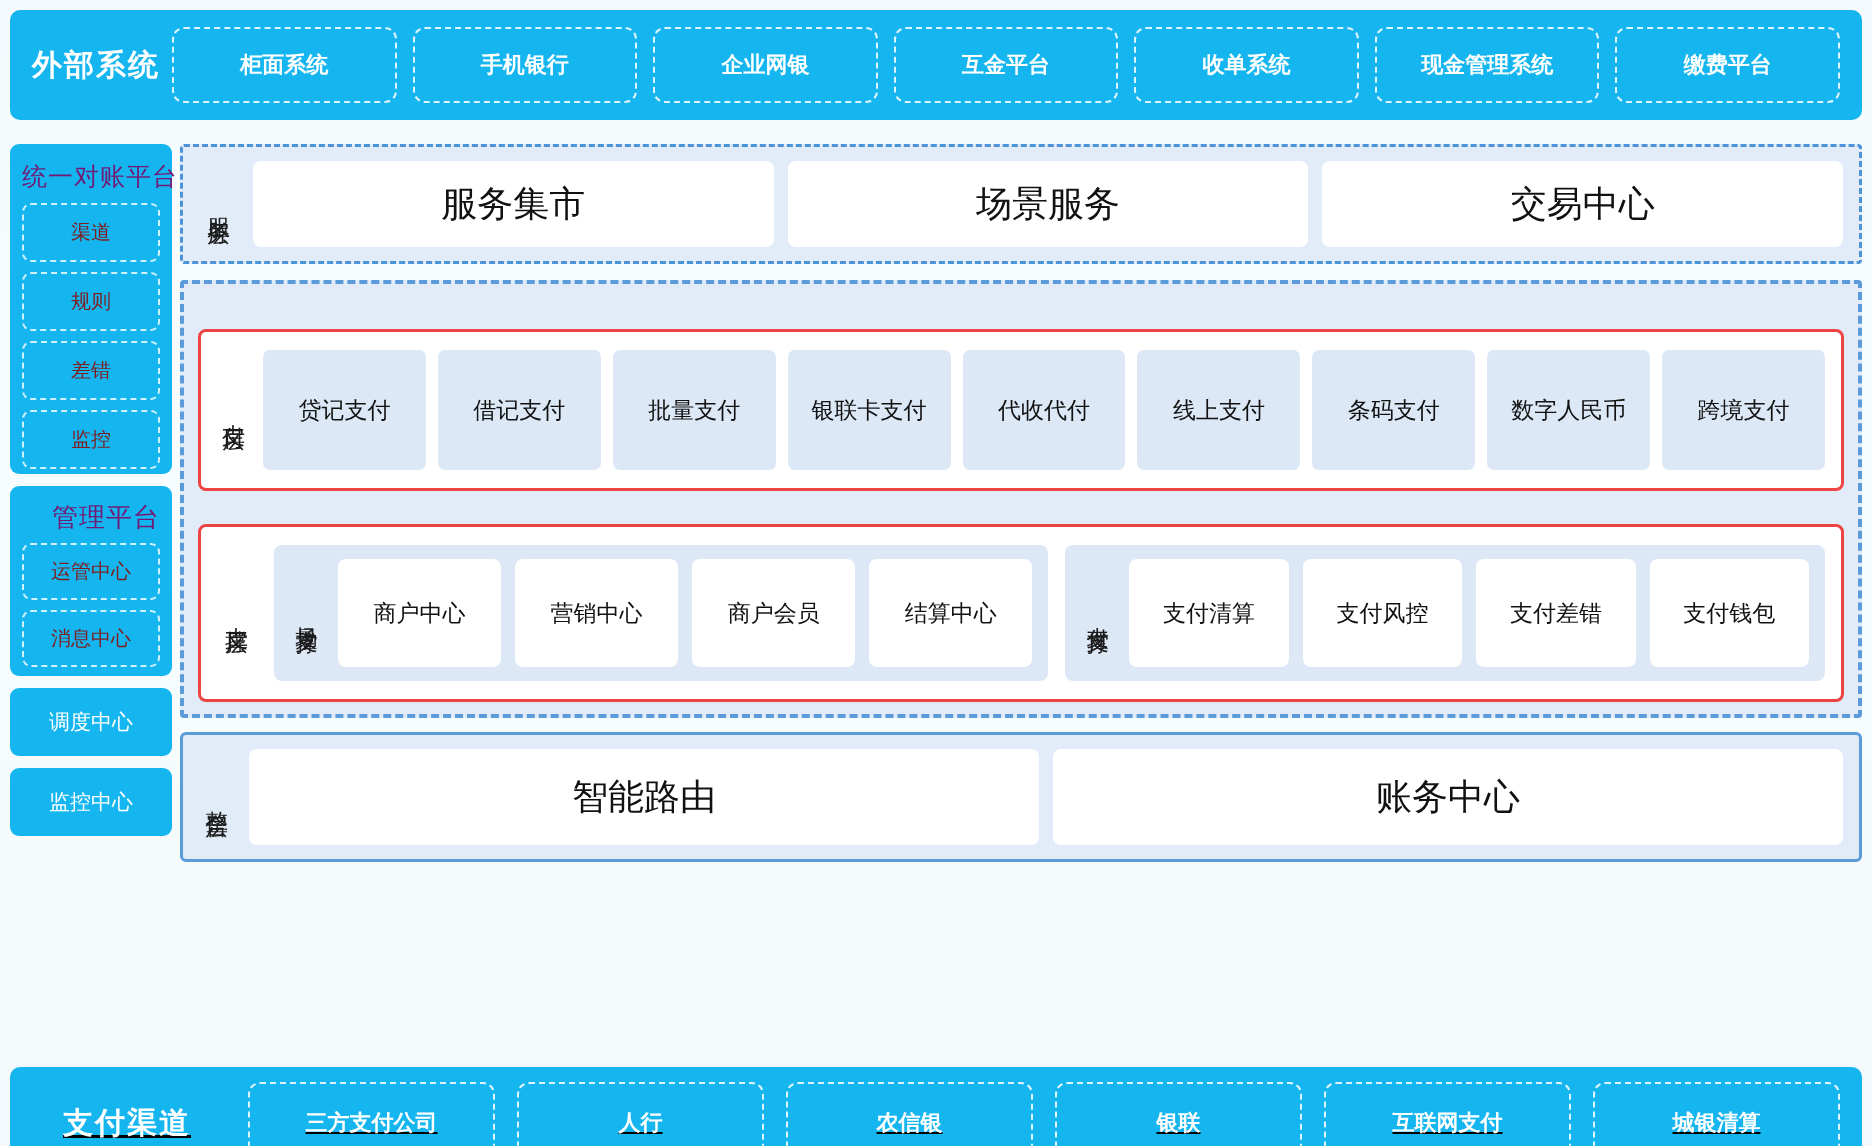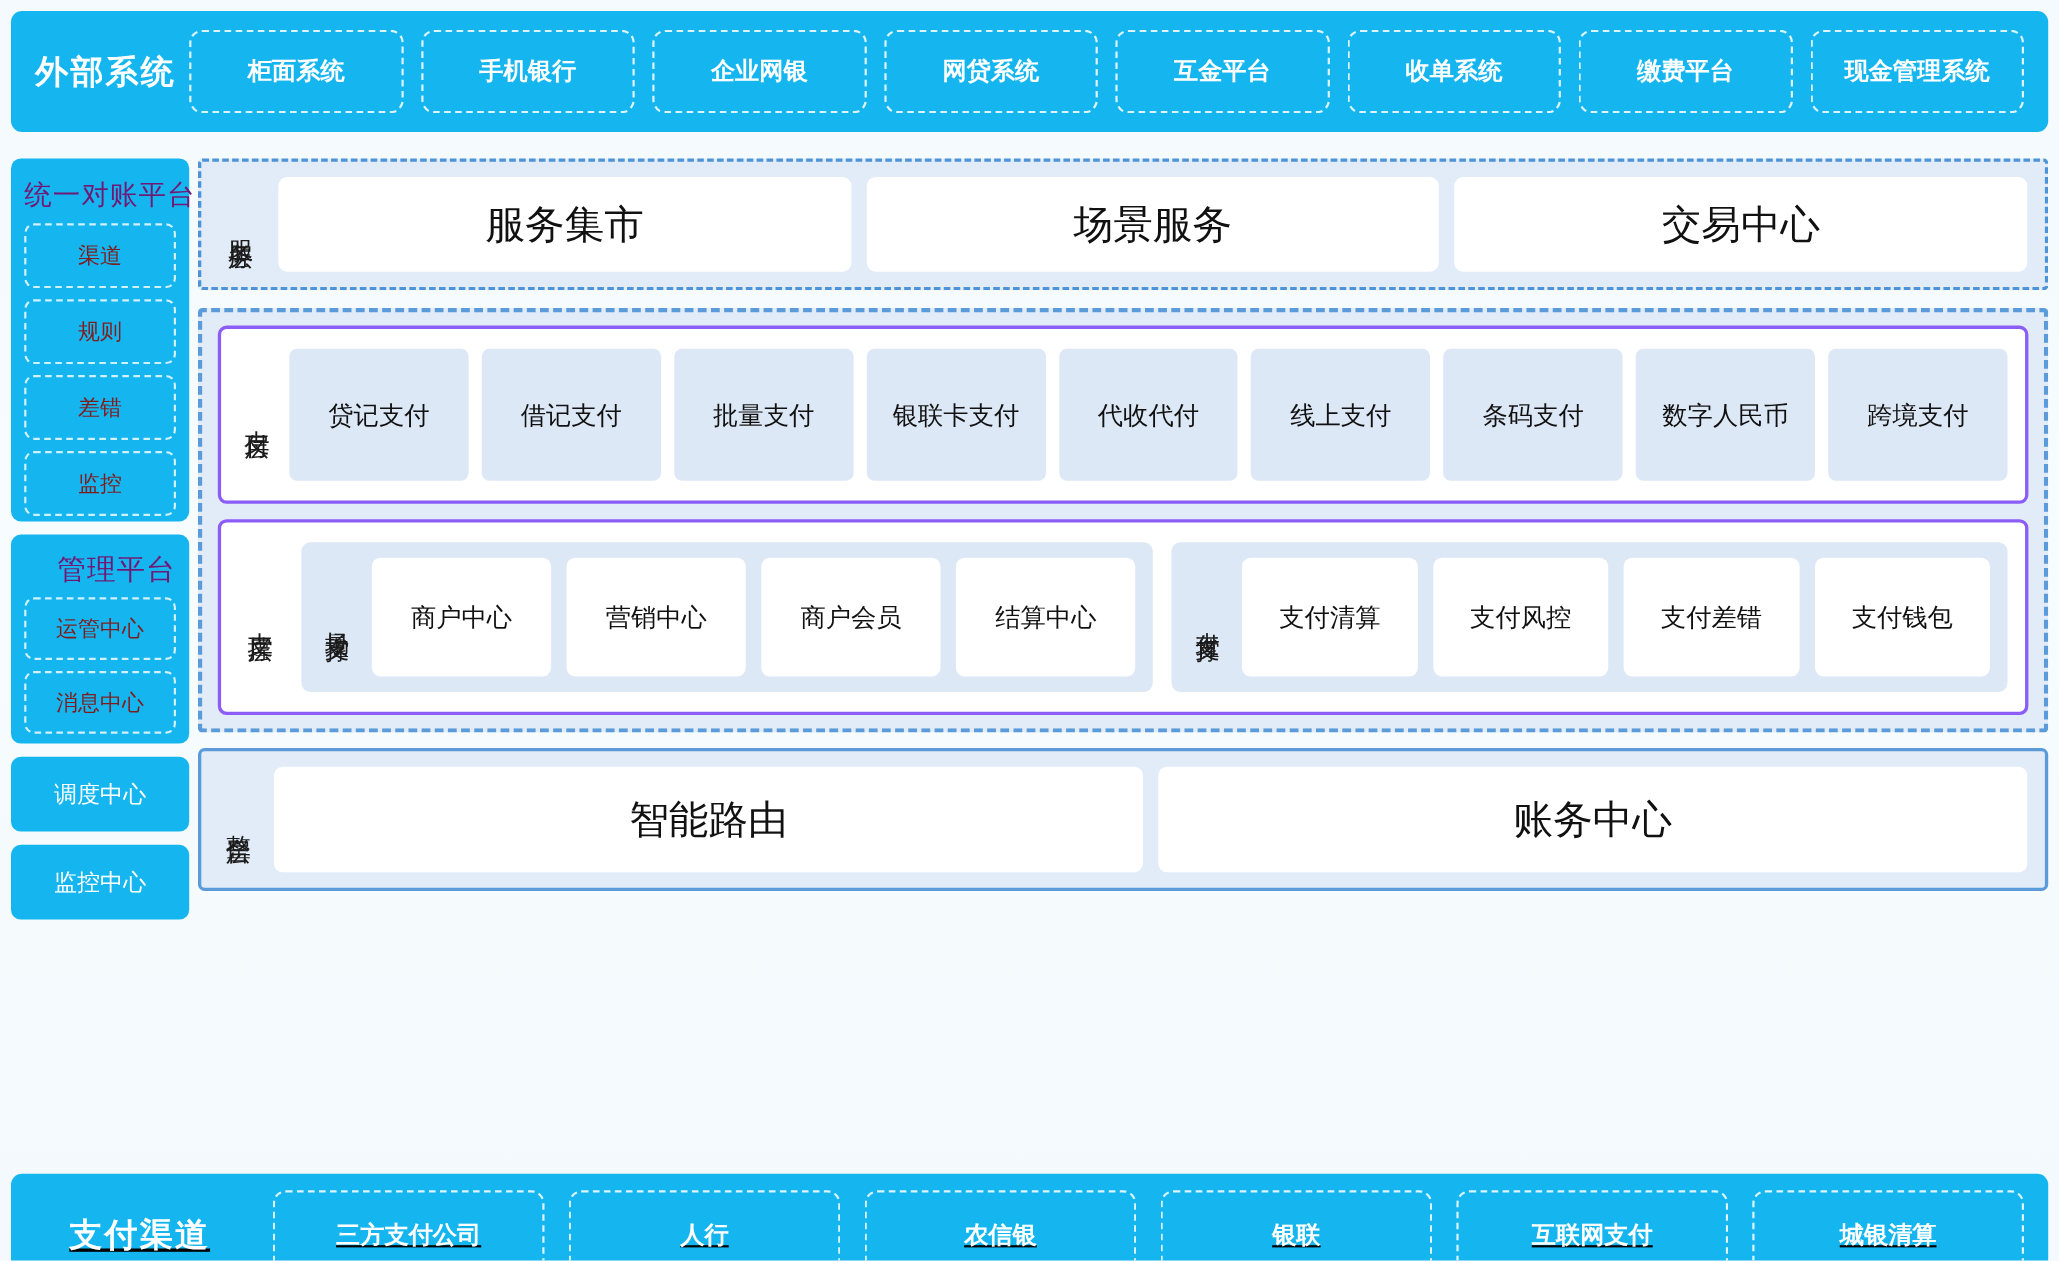--- a/index.html
+++ b/index.html
@@ -165,24 +165,25 @@
 
   
   #mid-dash {
     border: 4px dashed #5b9bd9;
     background: #e2ecf8;
     border-radius: 4px;
     padding: 12px 14px;
     margin-bottom: 14px;
   }
   .inner-solid {
-    border: 3px solid #8b5cf6;
+    border: 3px solid #ef4444;
     background: #ffffff;
     border-radius: 8px;
     padding: 18px 16px;
+    margin-top: 33px;
   }
   #pay-layer-box { margin-bottom: 14px; }
 
   .pay-chip {
     flex: 1 1 0;
     background: #dde8f6;
     border-radius: 7px;
     display: flex;
     align-items: center;
     justify-content: center;
@@ -235,25 +236,24 @@
 <body>
 
 <div class="page">
 
   <div class="banner" id="top-banner">
     <div class="banner-title">外部系统</div>
     <div class="banner-items">
       <div class="banner-chip">柜面系统</div>
       <div class="banner-chip">手机银行</div>
       <div class="banner-chip">企业网银</div>
-      <div class="banner-chip">网贷系统</div>
       <div class="banner-chip">互金平台</div>
       <div class="banner-chip">收单系统</div>
+      <div class="banner-chip">现金管理系统</div>
       <div class="banner-chip">缴费平台</div>
-      <div class="banner-chip">现金管理系统</div>
     </div>
   </div>
 
   <div class="left-col">
 
     <div class="panel" id="panel-recon">
       <div class="panel-title">统一对账平台</div>
       <div class="panel-item">渠道</div>
       <div class="panel-item">规则</div>
       <div class="panel-item">差错</div>

